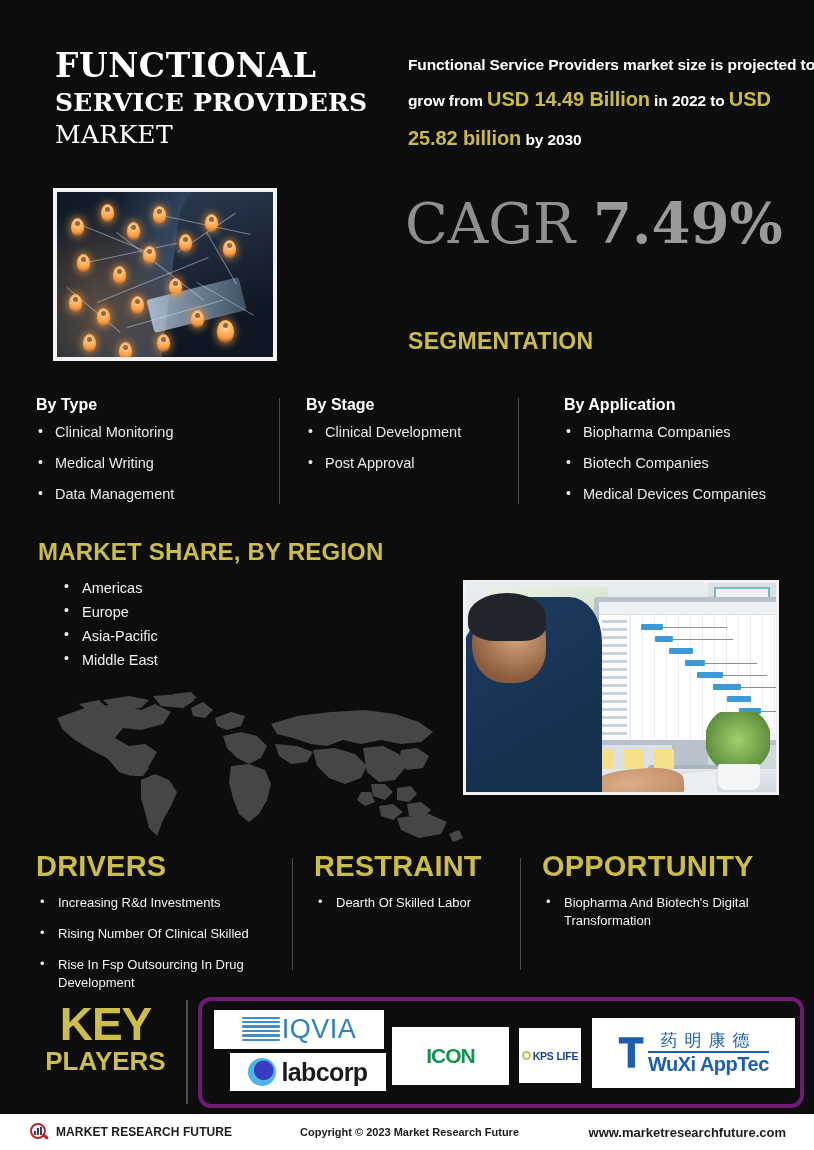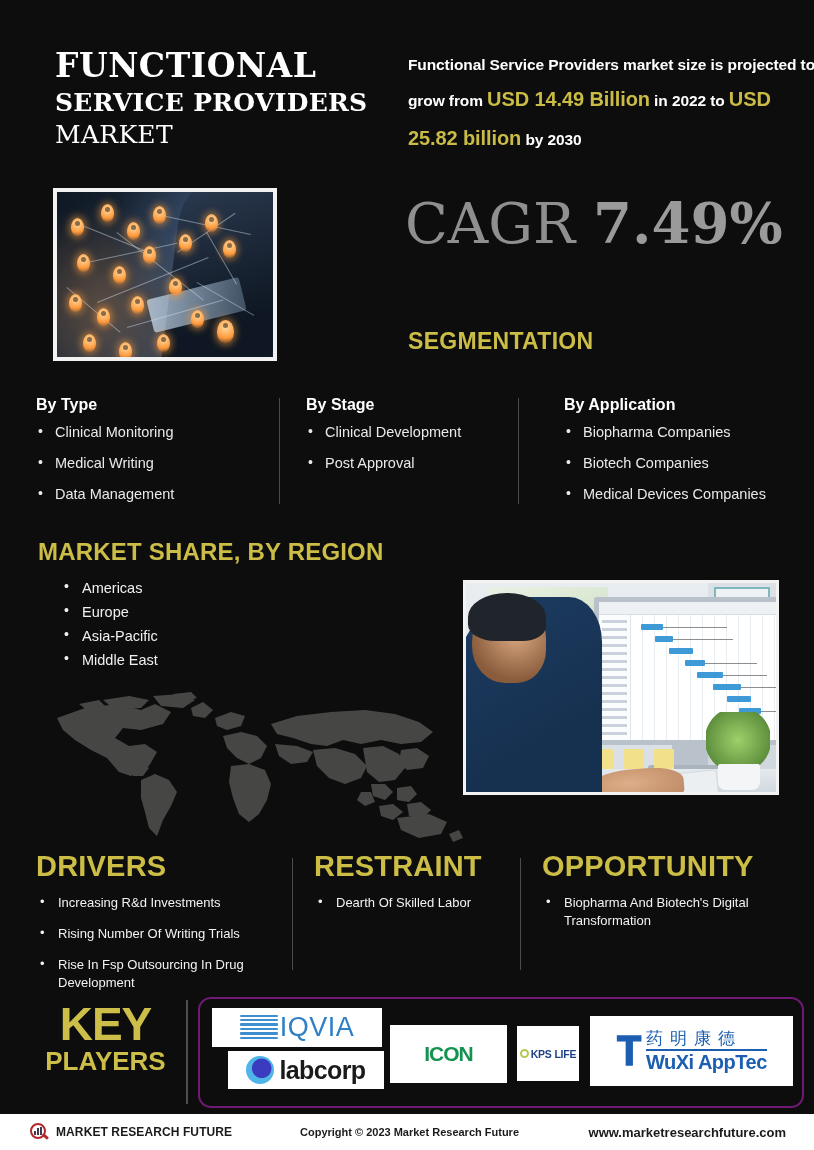--- a/index.html
+++ b/index.html
@@ -201,21 +201,21 @@
   .dro-li::before { content:"•"; position:absolute; left:4px; top:-1px; font-size:13px; color:#f2f2f2; }
 
   
   .kp-wrap { position:absolute; left:0px; top:996px; width:814px; height:118px; }
   .kp-label { position:absolute; left:33px; top:6px; width:145px; text-align:center; }
   .kp-key { font-size:46px; font-weight:700; color:#cdbe4a; line-height:0.98; letter-spacing:-1px; }
   .kp-players { font-size:26px; font-weight:700; color:#cdbe4a; line-height:1.1; letter-spacing:0px; }
   .kp-sep { position:absolute; left:186px; top:4px; width:2px; height:104px; background:#4e4e4e; }
   .kp-box {
     position:absolute; left:198px; top:1px; width:606px; height:111px;
-    border:2px solid #701a75; border-radius:13px;
+    border:4px solid #701a75; border-radius:13px;
   }
   .logo { position:absolute; background:#ffffff; display:flex; align-items:center; justify-content:center; overflow:hidden; }
 
   .lg-iqvia { left:12px; top:9px; width:170px; height:39px; }
   .iq-bars { width:38px; height:26px; margin-right:2px; position:relative; }
   .iq-bars i { position:absolute; left:0; right:0; height:2.6px; background:#3f8fd0; border-radius:1px; }
   .iq-text { font-family:"Liberation Sans", sans-serif; font-size:27px; color:#2f7fc4; letter-spacing:0.5px; font-weight:400; }
 
   .lg-labcorp { left:28px; top:52px; width:156px; height:38px; }
   .lc-dot { width:28px; height:28px; border-radius:50%;
@@ -226,21 +226,21 @@
   .ic-text { font-size:21px; font-weight:700; color:#14924f; letter-spacing:-1px; }
 
   .lg-kps { left:317px; top:27px; width:62px; height:55px; }
   .kps-g { width:9px; height:9px; margin-right:2px; border-radius:50%;
     background:#ffffff; border:2px solid #b8c64f; }
   .kps-text { font-size:10.5px; font-weight:700; color:#1f3f87; letter-spacing:-0.2px; }
 
   .lg-wuxi { left:390px; top:17px; width:203px; height:70px; }
   .wx-mark { font-size:40px; font-weight:700; color:#1c5fb0; line-height:1; margin-right:4px;
     font-family:"DejaVu Sans", sans-serif; }
-  .wx-right { display:flex; flex-direction:column; align-items:flex-start; }
+  .wx-right { display:flex; flex-direction:column; align-items:center; }
   .wx-cn { font-size:17px; color:#1c5fb0; letter-spacing:7px; line-height:1.1;
     font-family:"DejaVu Sans", sans-serif; }
   .wx-rule { width:100%; height:2px; background:#1c5fb0; margin:1px 0 1px; }
   .wx-en { font-size:20px; font-weight:700; color:#1c5fb0; line-height:1.05; letter-spacing:-0.5px; }
 
   
   .footer {
     position:absolute; left:0; bottom:0; width:814px; height:36px;
     background:#ffffff; display:flex; align-items:center;
   }
@@ -440,21 +440,21 @@
     <div class="p2-hair"></div>
   </div>
 
   <div class="dro-row">
     <div class="dro-div d1"></div>
     <div class="dro-div d2"></div>
 
     <div class="dro-col c1">
       <div class="dro-hd">DRIVERS</div>
       <div class="dro-li">Increasing R&amp;d Investments</div>
-      <div class="dro-li">Rising Number Of Writing Trials</div>
+      <div class="dro-li">Rising Number Of Clinical Skilled</div>
       <div class="dro-li">Rise In Fsp Outsourcing In Drug Development</div>
     </div>
 
     <div class="dro-col c2">
       <div class="dro-hd">RESTRAINT</div>
       <div class="dro-li">Dearth Of Skilled Labor</div>
     </div>
 
     <div class="dro-col c3">
       <div class="dro-hd">OPPORTUNITY</div>

